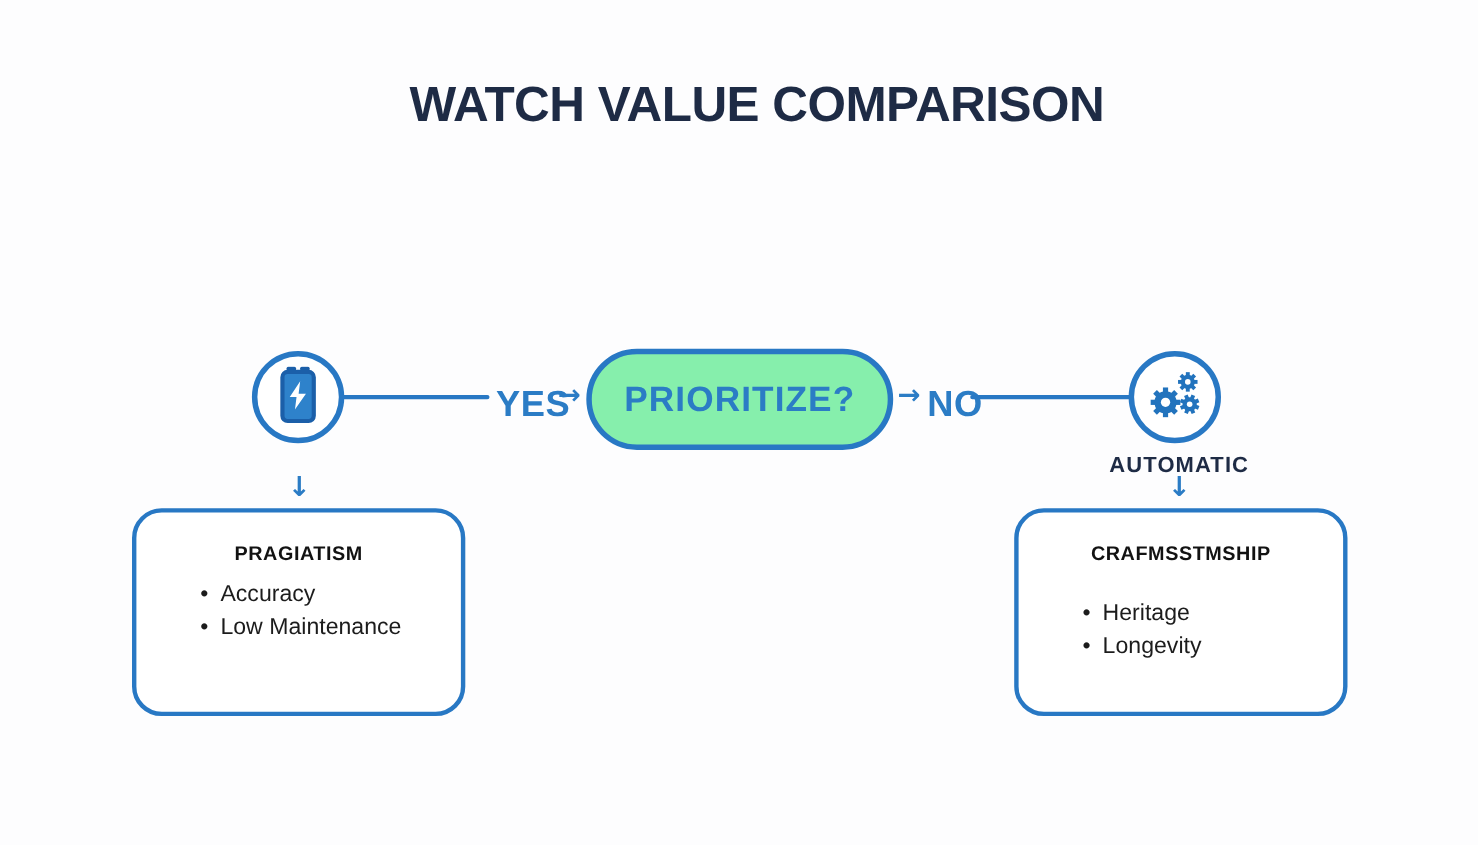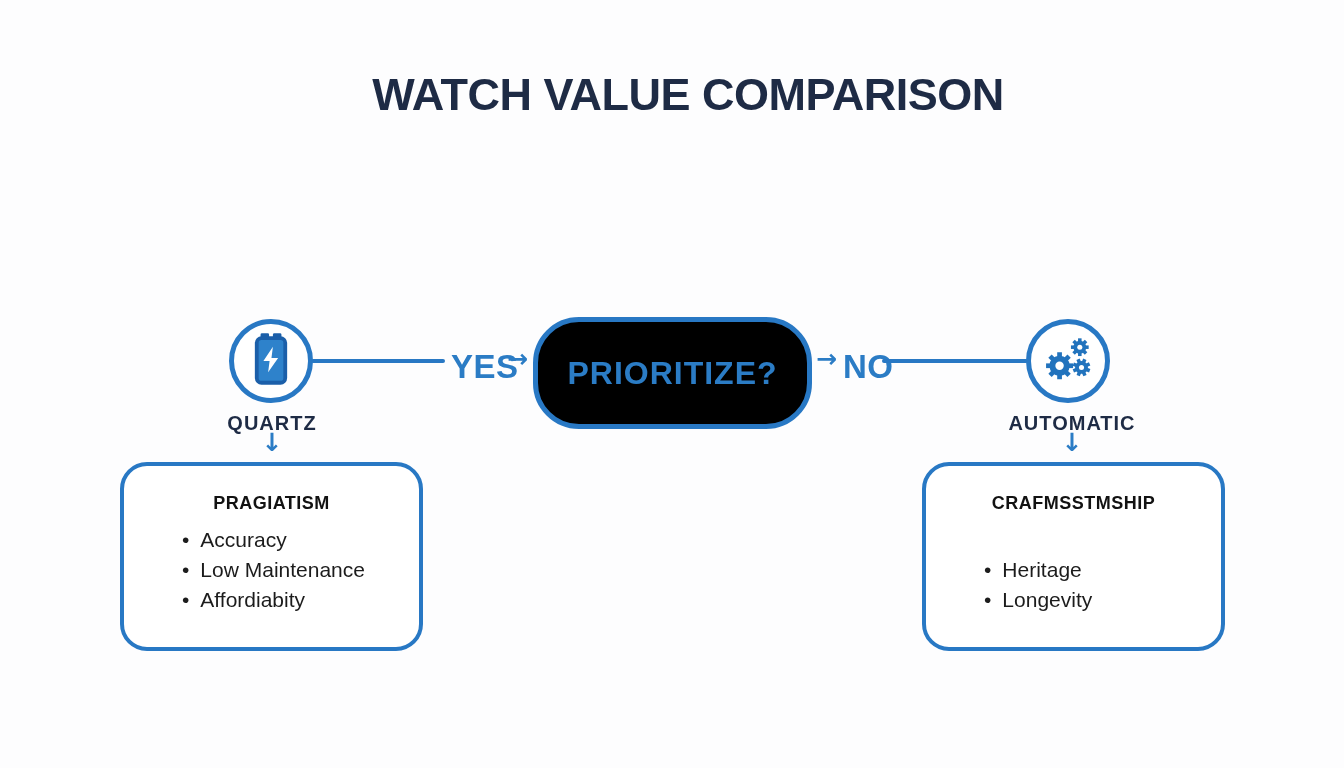--- a/index.html
+++ b/index.html
@@ -59,24 +59,24 @@
   .flow-arrow{
     position:absolute;top:344px;
     font-family:"DejaVu Sans", sans-serif;
     font-size:25px;font-weight:700;color:var(--text-blue);
     line-height:1.2;
   }
   .flow-arrow.yes-arrow{left:507px;}
   .flow-arrow.no-arrow{left:816px;}
 
   .pill{
-    position:absolute;left:533px;top:317px;width:279px;height:112px;
+    position:absolute;left:533px;top:317px;width:279px;height:92px;
     border:5px solid var(--accent-blue);
     border-radius:46px;
-    background:#000000;
+    background:#86efac;
     display:flex;align-items:center;justify-content:center;
   }
   .pill .pill-text{
     font-size:32px;font-weight:700;color:var(--text-blue);
     letter-spacing:1px;
   }
 
   .node-caption{
     position:absolute;top:412px;width:200px;
     text-align:center;
@@ -110,21 +110,21 @@
     font-size:18px;font-weight:700;color:#121212;
     letter-spacing:0.5px;
   }
   .box-list{
     list-style:none;
     margin-top:11px;
     padding-left:58px;
     font-size:21px;color:var(--text-dark);
     line-height:30px;
   }
-  .info-box.right-box .box-list{margin-top:41px;}
+  .info-box.right-box .box-list{margin-top:29px;}
   .box-list li::before{
     content:"\2022";
     margin-right:11px;
   }
 </style>
 </head>
 <body>
 
 <div class="canvas">
 
@@ -181,32 +181,30 @@
             <rect x="-2.1" y="-10.5" width="4.2" height="21" transform="rotate(112)"></rect>
             <rect x="-2.1" y="-10.5" width="4.2" height="21" transform="rotate(157)"></rect>
             <circle r="7.6"></circle>
             <circle r="3" fill="#ffffff"></circle>
           </g>
         </g>
       </svg>
     </span>
   </div>
 
-  <div class="node-caption left-caption">QUARTZ</div>
   <div class="node-caption right-caption">AUTOMATIC</div>
 
   <div class="down-arrow left-down">↓</div>
   <div class="down-arrow right-down">↓</div>
 
   <div class="info-box left-box">
     <div class="box-title">PRAGIATISM</div>
     <ul class="box-list">
       <li>Accuracy</li>
       <li>Low Maintenance</li>
-      <li>Affordiabity</li>
     </ul>
   </div>
 
   <div class="info-box right-box">
     <div class="box-title">CRAFMSSTMSHIP</div>
     <ul class="box-list">
       <li>Heritage</li>
       <li>Longevity</li>
     </ul>
   </div>

